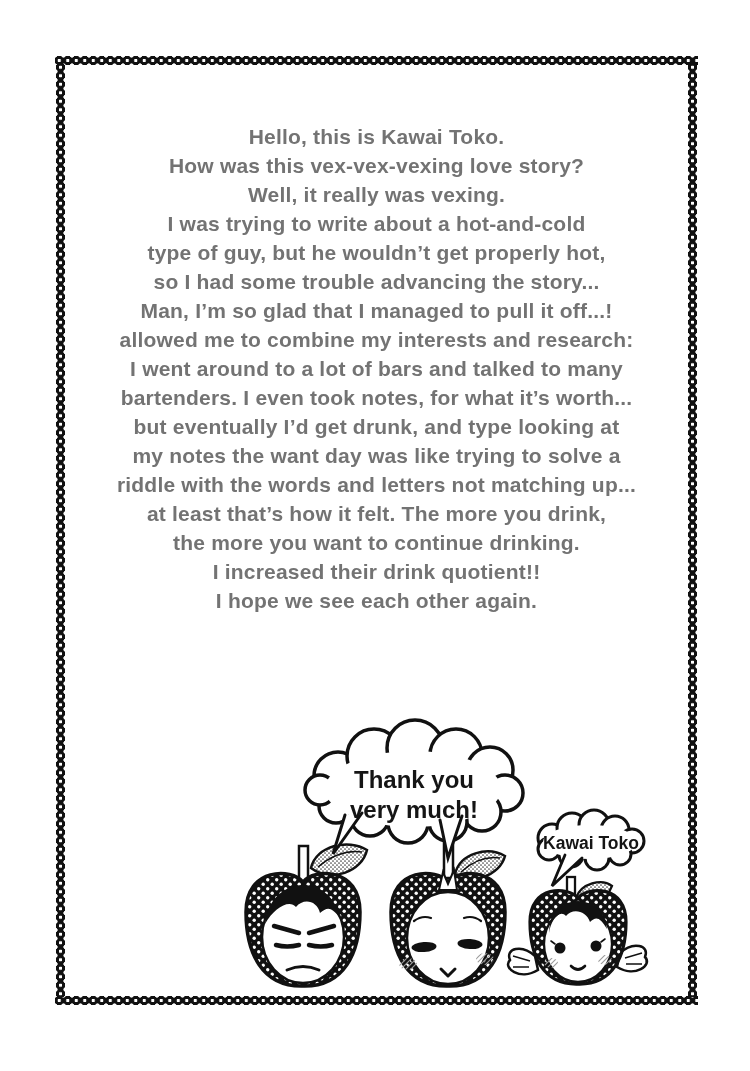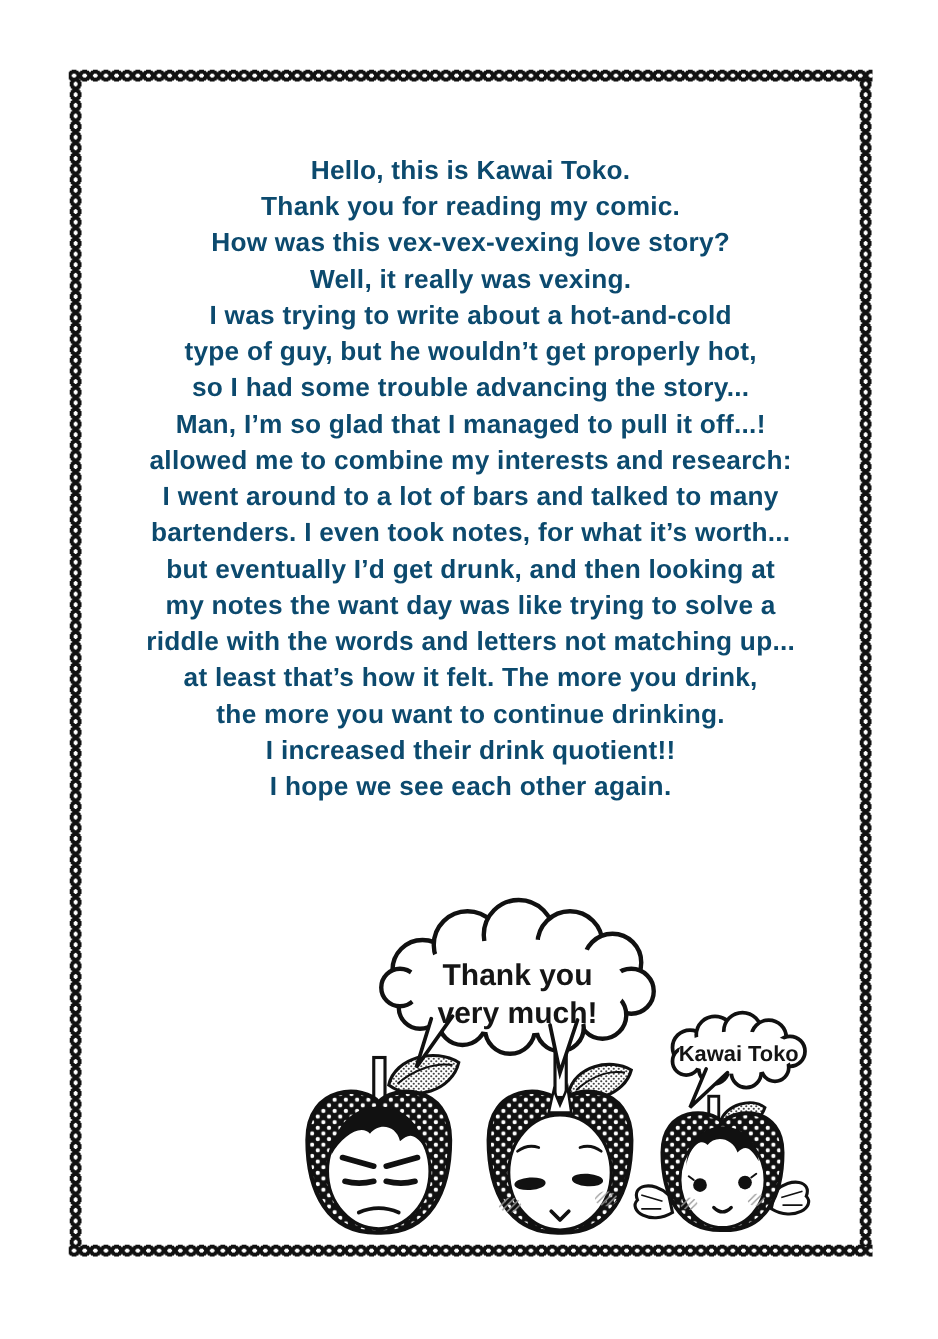--- a/index.html
+++ b/index.html
@@ -28,21 +28,21 @@
   }
   .b-top{left:55px;top:55px;width:643px;}
   .b-bottom{left:55px;top:995px;width:643px;}
   .b-left{left:55px;top:63px;height:934px;}
   .b-right{left:687px;top:63px;height:934px;}
 
   .afterword{
     position:absolute;left:66px;right:63px;top:122px;
     text-align:center;
     font-size:21px;line-height:29px;font-weight:700;
-    letter-spacing:.2px;color:#0c4a6e;
+    letter-spacing:.2px;color:#737373;
   }
   .afterword .line{white-space:nowrap;}
 
   .art{position:absolute;left:220px;top:715px;width:470px;height:280px;}
   .art text{
     font-family:"Liberation Sans","DejaVu Sans",sans-serif;
     font-weight:700;fill:#151515;
   }
 </style>
 </head>
@@ -50,31 +50,30 @@
 
 <div class="sheet">
 
   <div class="bstrip h b-top"></div>
   <div class="bstrip h b-bottom"></div>
   <div class="bstrip v b-left"></div>
   <div class="bstrip v b-right"></div>
 
   <div class="afterword">
     <div class="line">Hello, this is Kawai Toko.</div>
-    <div class="line">Thank you for reading my comic.</div>
     <div class="line">How was this vex-vex-vexing love story?</div>
     <div class="line">Well, it really was vexing.</div>
     <div class="line">I was trying to write about a hot-and-cold</div>
     <div class="line">type of guy, but he wouldn’t get properly hot,</div>
     <div class="line">so I had some trouble advancing the story...</div>
     <div class="line">Man, I’m so glad that I managed to pull it off...!</div>
     <div class="line">allowed me to combine my interests and research:</div>
     <div class="line">I went around to a lot of bars and talked to many</div>
     <div class="line">bartenders. I even took notes, for what it’s worth...</div>
-    <div class="line">but eventually I’d get drunk, and then looking at</div>
+    <div class="line">but eventually I’d get drunk, and type looking at</div>
     <div class="line">my notes the want day was like trying to solve a</div>
     <div class="line">riddle with the words and letters not matching up...</div>
     <div class="line">at least that’s how it felt. The more you drink,</div>
     <div class="line">the more you want to continue drinking.</div>
     <div class="line">I increased their drink quotient!!</div>
     <div class="line">I hope we see each other again.</div>
   </div>
 
   <svg class="art" viewBox="220 715 470 280" xmlns="http://www.w3.org/2000/svg">
     <defs>

